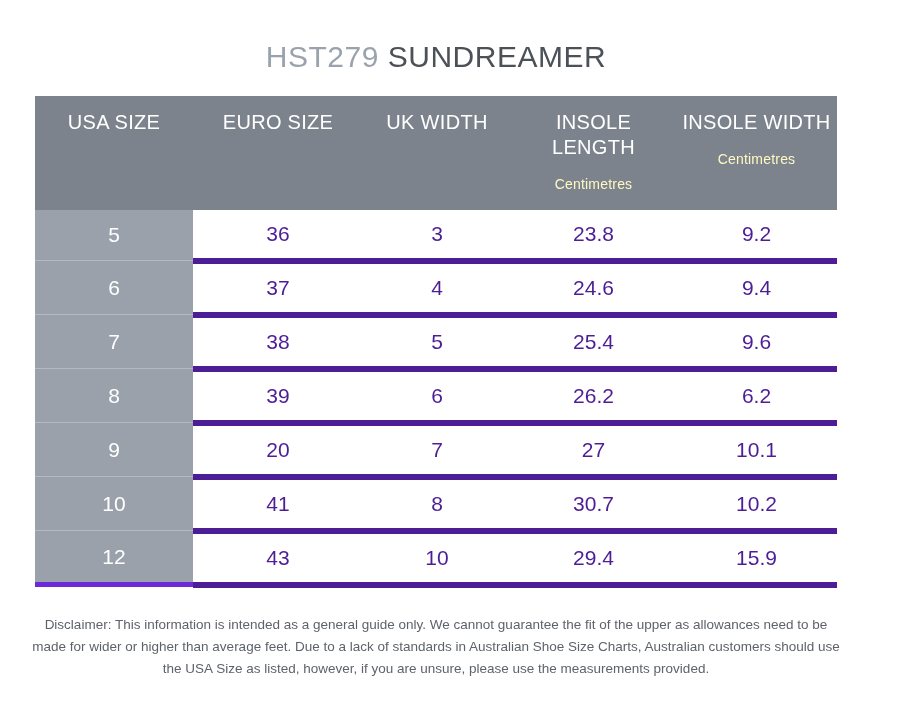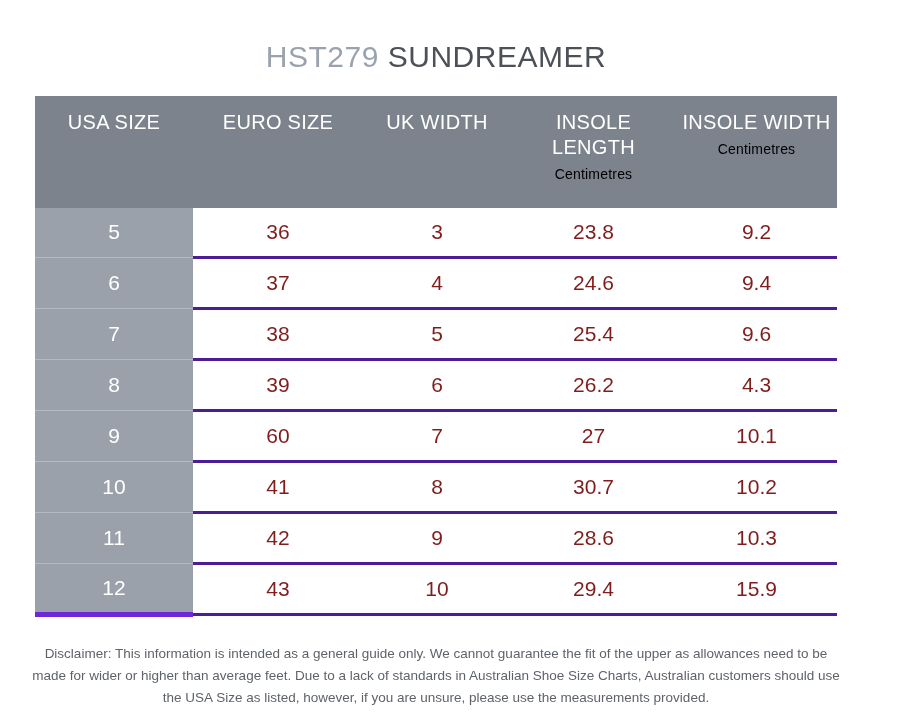--- a/index.html
+++ b/index.html
@@ -39,38 +39,38 @@
     border-collapse: collapse;
     width: 802px;
     margin: 0 auto;
     table-layout: fixed;
   }
   table.size-table thead th {
     background: #7c838c;
     color: #ffffff;
     font-weight: 400;
     font-size: 20px;
-    padding: 14px 4px 24px 4px;
+    padding: 14px 4px 16px 4px;
     vertical-align: top;
     line-height: 1.25;
     letter-spacing: 0.3px;
   }
   table.size-table thead th .unit {
     display: block;
     font-size: 14px;
     letter-spacing: 0.2px;
-    margin-top: 6px;
-    color: #000000;
+    margin-top: 16px;
+    color: #fef9c3;
   }
   table.size-table tbody td {
     font-size: 21px;
     text-align: center;
     padding: 10px 4px;
-    border-bottom: 3px solid #4c1d95;
-    color: #7f1d1d;
+    border-bottom: 6px solid #4c1d95;
+    color: #4c1d95;
     height: 28px;
   }
   table.size-table tbody td.usa {
     background: #9aa1aa;
     color: #ffffff;
     border-bottom: 1px solid #b4bac1;
   }
   table.size-table tbody tr:last-child td.usa {
     border-bottom: 5px solid #6d28d9;
   }
@@ -148,42 +148,35 @@
         <td>38</td>
         <td>5</td>
         <td>25.4</td>
         <td>9.6</td>
       </tr>
       <tr>
         <td class="usa">8</td>
         <td>39</td>
         <td>6</td>
         <td>26.2</td>
-        <td>4.3</td>
+        <td>6.2</td>
       </tr>
       <tr>
         <td class="usa">9</td>
-        <td>60</td>
+        <td>20</td>
         <td>7</td>
         <td>27</td>
         <td>10.1</td>
       </tr>
       <tr>
         <td class="usa">10</td>
         <td>41</td>
         <td>8</td>
         <td>30.7</td>
         <td>10.2</td>
-      </tr>
-      <tr>
-        <td class="usa">11</td>
-        <td>42</td>
-        <td>9</td>
-        <td>28.6</td>
-        <td>10.3</td>
       </tr>
       <tr>
         <td class="usa">12</td>
         <td>43</td>
         <td>10</td>
         <td>29.4</td>
         <td>15.9</td>
       </tr>
     </tbody>
   </table>

